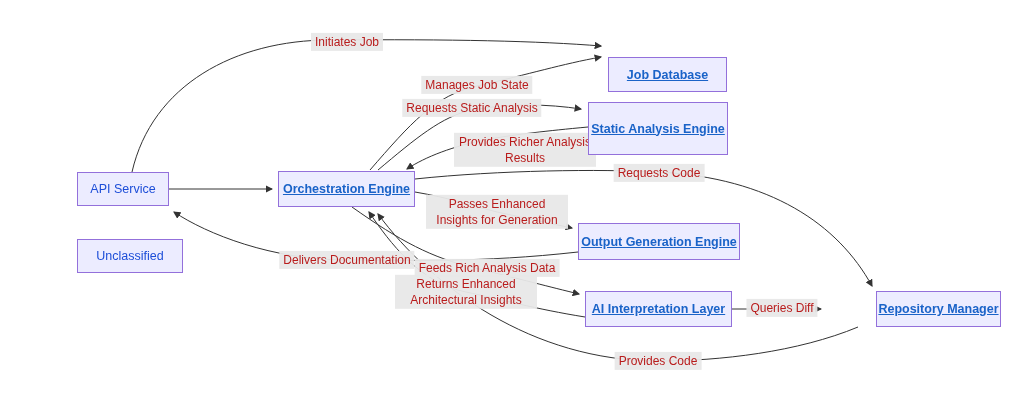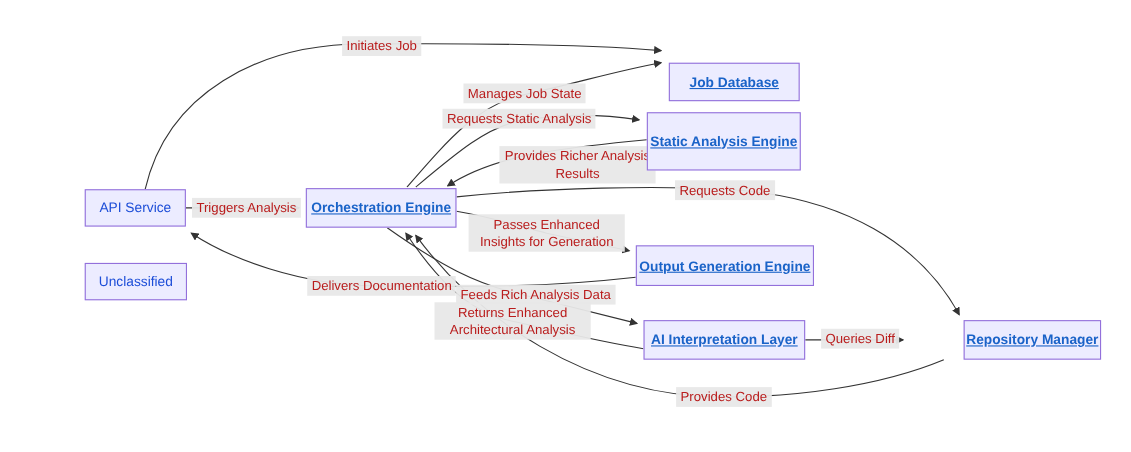--- a/index.html
+++ b/index.html
@@ -71,37 +71,36 @@
     <path d="M588,127 C545,131 520,134 489,139 C453,146 425,157 407,169" fill="none" stroke="#333333" stroke-width="1" marker-end="url(#arrow)"></path>
     <path d="M415,179 C500,170 600,169 659,172 C770,178 838,224 872,286" fill="none" stroke="#333333" stroke-width="1" marker-end="url(#arrow)"></path>
     <path d="M415,192 C450,198 470,205 497,212 C530,219 548,223 572,228" fill="none" stroke="#333333" stroke-width="1" marker-end="url(#arrow)"></path>
     <path d="M578,252 C480,263 410,260 347,260 C272,260 207,234 174,212" fill="none" stroke="#333333" stroke-width="1" marker-end="url(#arrow)"></path>
     <path d="M352,207 C400,241 432,258 475,268 C520,279 550,287 579,294" fill="none" stroke="#333333" stroke-width="1" marker-end="url(#arrow)"></path>
     <path d="M585,317 C535,309 500,299 466,292 C420,283 390,243 369,212" fill="none" stroke="#333333" stroke-width="1" marker-end="url(#arrow)"></path>
     <path d="M732,309 L821,309" fill="none" stroke="#333333" stroke-width="1" marker-end="url(#arrow)"></path>
     <path d="M858,327 C798,352 720,361 658,361 C532,361 432,287 378,214" fill="none" stroke="#333333" stroke-width="1" marker-end="url(#arrow)"></path>
   </svg>
 
-  <div class="edge-label" style="left:224px; top:189px;">Triggers Analysis</div>
   <div class="edge-label" style="left:347px; top:42px;">Initiates Job</div>
   <div class="edge-label" style="left:477px; top:85px;">Manages Job State</div>
   <div class="edge-label" style="left:472px; top:108px;">Requests Static Analysis</div>
   <div class="edge-label wrap" style="left:489px; top:150px;margin-left:36px;">Provides Richer Analysis Results</div>
   <div class="edge-label" style="left:659px; top:173px;">Requests Code</div>
   <div class="edge-label wrap" style="left:497px; top:212px;">Passes Enhanced Insights for Generation</div>
   <div class="edge-label" style="left:347px; top:260px;">Delivers Documentation</div>
   <div class="edge-label" style="left:487px; top:268px;">Feeds Rich Analysis Data</div>
-  <div class="edge-label wrap" style="left:466px; top:292px;">Returns Enhanced Architectural Analysis</div>
+  <div class="edge-label wrap" style="left:466px; top:292px;">Returns Enhanced Architectural Insights</div>
   <div class="edge-label" style="left:782px; top:308px;">Queries Diff</div>
   <div class="edge-label" style="left:658px; top:361px;">Provides Code</div>
 
   <div class="node" style="left:77px; top:172px; width:92px; height:34px;">
     <span class="plain">API Service</span>
   </div>
-  <div class="node" style="left:77px; top:239px; width:93px; height:34px;">
+  <div class="node" style="left:77px; top:239px; width:106px; height:34px;">
     <span class="plain">Unclassified</span>
   </div>
   <div class="node" style="left:278px; top:171px; width:137px; height:36px;">
     <span class="link">Orchestration Engine</span>
   </div>
   <div class="node" style="left:608px; top:33px; width:119px; height:35px;margin-top:24px;">
     <span class="link">Job Database</span>
   </div>
   <div class="node" style="left:588px; top:102px; width:140px; height:53px;">
     <span class="link">Static Analysis Engine</span>

